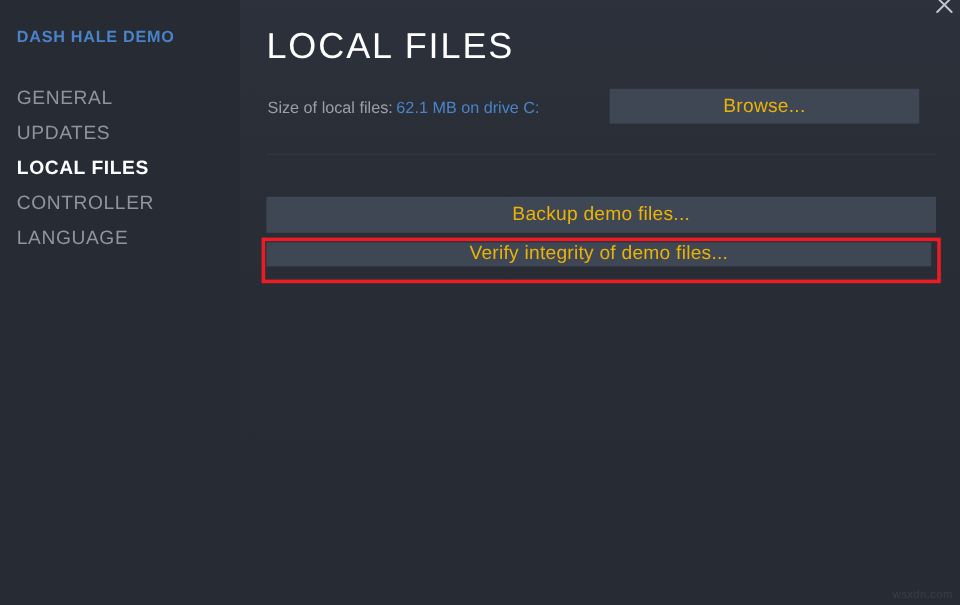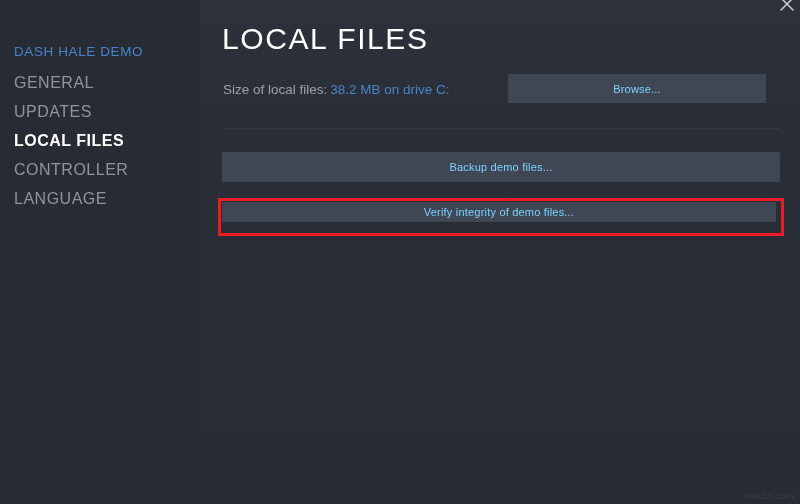--- a/index.html
+++ b/index.html
@@ -29,25 +29,25 @@
     width: 200px;
     height: 504px;
     background: #272b33;
     flex: 0 0 200px;
     box-sizing: border-box;
   }
 
   #game-title {
     position: absolute;
     left: 14px;
-    top: 44px;
+    top: 23px;
     font-size: 13.5px;
     letter-spacing: 0.6px;
     color: #4a83c9;
-    font-weight: 400;
+    font-weight: 700;
     white-space: nowrap;
   }
 
   #nav-list {
     position: absolute;
     left: 14px;
     top: 68px;
     width: 180px;
   }
 
@@ -114,42 +114,42 @@
     left: 22px;
     top: 128px;
     width: 558px;
     height: 1px;
     background: #333842;
   }
 
   .btn {
     position: absolute;
     background: #3f4755;
-    color: #7dd3fc;
-    font-size: 11px;
+    color: #eab308;
+    font-size: 16px;
     display: flex;
     align-items: center;
     justify-content: center;
     box-sizing: border-box;
     cursor: pointer;
     border: none;
     font-family: "Liberation Sans", sans-serif;
     letter-spacing: 0.2px;
   }
 
   #browse-btn {
     left: 308px;
     top: 74px;
     width: 258px;
     height: 29px;
   }
 
   #backup-btn {
     left: 22px;
-    top: 152px;
+    top: 164px;
     width: 558px;
     height: 30px;
   }
 
   #verify-wrap {
     position: absolute;
     left: 18px;
     top: 198px;
     width: 566px;
     height: 38px;
@@ -198,21 +198,21 @@
 
     <div id="close-btn">
       <svg width="20" height="20" viewBox="0 0 20 20">
         <path d="M4 4 L16 16 M16 4 L4 16" stroke="#c3c7cd" stroke-width="1.6" fill="none" stroke-linecap="round"></path>
       </svg>
     </div>
 
     <div id="page-title">LOCAL FILES</div>
 
     <div id="size-row">
-      <span>Size of local files:</span><span id="size-value">38.2 MB on drive C:</span>
+      <span>Size of local files:</span><span id="size-value">62.1 MB on drive C:</span>
     </div>
 
     <button class="btn" id="browse-btn">Browse...</button>
 
     <div id="divider"></div>
 
     <button class="btn" id="backup-btn">Backup demo files...</button>
 
     <div id="verify-wrap">
       <button class="btn" id="verify-btn">Verify integrity of demo files...</button>

